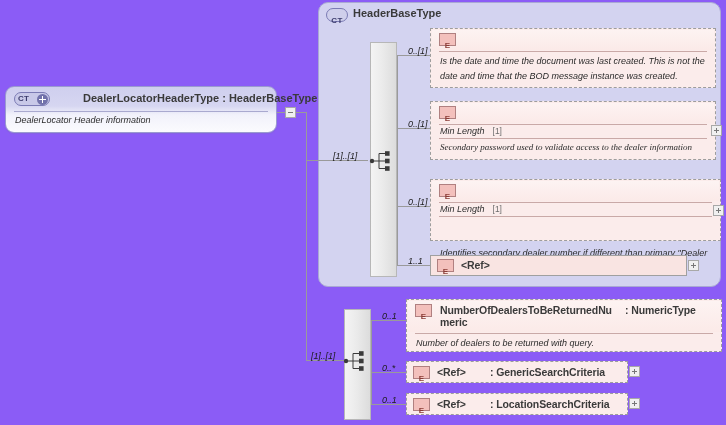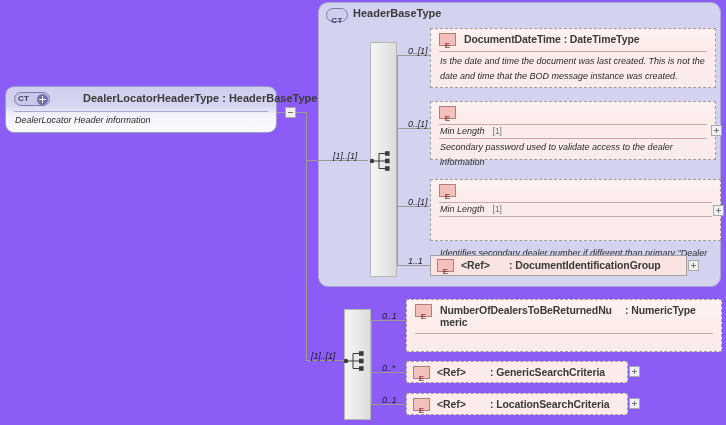--- a/index.html
+++ b/index.html
@@ -294,38 +294,37 @@
 
   <div class="line-v" style="left:397px; top:55px; height:210px;"></div>
 
   <div class="line-h" style="left:397px; top:55px; width:33px;"></div>
   <div class="card-label" style="left:408px; top:46px;">0..[1]</div>
   <div class="el-box" style="left:430px; top:28px; width:286px; height:60px;">
     <div class="el-head"></div>
     <div class="el-badge" style="left:8px; top:4px;">
       <span>E</span>
     </div>
-    <div class="el-title" style="left:33px; top:4px;">DocumentDateTime : DateTimeType</div>
     <div class="el-sep" style="left:8px; right:8px; top:22px;"></div>
     <div class="el-desc" style="left:9px; top:25px; width:268px;">Is the date and time the document was last created. This is not the date and time that the BOD message instance was created.</div>
   </div>
 
   <div class="line-h" style="left:397px; top:128px; width:33px;"></div>
   <div class="card-label" style="left:408px; top:119px;">0..[1]</div>
   <div class="el-box" style="left:430px; top:101px; width:286px; height:59px;">
     <div class="el-head"></div>
     <div class="el-badge" style="left:8px; top:4px;">
       <span>E</span>
     </div>
     <div class="el-sep" style="left:8px; right:8px; top:22px;"></div>
     <div class="el-attr" style="left:9px; top:24px;">
       <span>Min Length</span><span class="occ">[1]</span>
     </div>
     <div class="el-sep" style="left:8px; right:8px; top:36px;"></div>
-    <div class="el-desc" style="left:9px; top:38px; width:268px;">Secondary password used to validate access to the dealer information</div>
+    <div class="el-desc" style="left:9px; top:38px; width:268px;font-family:Liberation Serif, serif;">Secondary password used to validate access to the dealer information</div>
   </div>
   <div class="plus-box" style="left:711px; top:125px;"></div>
 
   <div class="line-h" style="left:397px; top:206px; width:33px;"></div>
   <div class="card-label" style="left:408px; top:197px;">0..[1]</div>
   <div class="el-box" style="left:430px; top:179px; width:291px; height:62px;">
     <div class="el-head"></div>
     <div class="el-badge" style="left:8px; top:4px;">
       <span>E</span>
     </div>
@@ -338,21 +337,20 @@
   </div>
   <div class="plus-box" style="left:713px; top:205px;"></div>
 
   <div class="line-h" style="left:397px; top:265px; width:33px;"></div>
   <div class="card-label" style="left:408px; top:256px;">1..1</div>
   <div class="el-box solid" style="left:430px; top:255px; width:257px; height:21px; background:#f9e4e2;">
     <div class="el-badge" style="left:6px; top:3px;">
       <span>E</span>
     </div>
     <div class="el-title" style="left:30px; top:3px;">&lt;Ref&gt;</div>
-    <div class="el-title" style="left:78px; top:3px;">: DocumentIdentificationGroup</div>
   </div>
   <div class="plus-box" style="left:688px; top:260px;"></div>
 
   <div class="card-label" style="left:311px; top:351px;">[1]..[1]</div>
   <div class="seq-bar" style="left:344px; top:309px; width:27px; height:111px;"></div>
   <svg class="seq-icon" style="left:342px; top:350px;" width="30" height="22" viewBox="0 0 30 22">
     <circle cx="4" cy="11" r="2.2" fill="#3a3a3a"></circle>
     <line x1="6" y1="11" x2="11" y2="11" stroke="#3a3a3a" stroke-width="1"></line>
     <line x1="11" y1="3.5" x2="11" y2="18.5" stroke="#3a3a3a" stroke-width="1"></line>
     <line x1="11" y1="3.5" x2="17" y2="3.5" stroke="#3a3a3a" stroke-width="1"></line>
@@ -369,20 +367,21 @@
   <div class="card-label" style="left:382px; top:311px;">0..1</div>
   <div class="el-box" style="left:406px; top:299px; width:316px; height:53px;">
     <div class="el-head" style="height:31px;"></div>
     <div class="el-badge" style="left:8px; top:4px;">
       <span>E</span>
     </div>
     <div class="el-title" style="left:33px; top:4px;">NumberOfDealersToBeReturnedNu</div>
     <div class="el-title" style="left:218px; top:4px;text-align:right;"> : NumericType</div>
     <div class="el-title" style="left:33px; top:16px;">meric</div>
     <div class="el-sep" style="left:8px; right:8px; top:33px;"></div>
+    <div class="el-desc" style="left:9px; top:36px; width:300px;">Number of dealers to be returned with query.</div>
   </div>
 
   <div class="line-h" style="left:371px; top:372px; width:35px;"></div>
   <div class="card-label" style="left:382px; top:363px;">0..*</div>
   <div class="el-box" style="left:406px; top:361px; width:222px; height:22px;">
     <div class="el-badge" style="left:6px; top:4px;">
       <span>E</span>
     </div>
     <div class="el-title" style="left:30px; top:4px;">&lt;Ref&gt;</div>
     <div class="el-title" style="left:83px; top:4px;">: GenericSearchCriteria</div>

